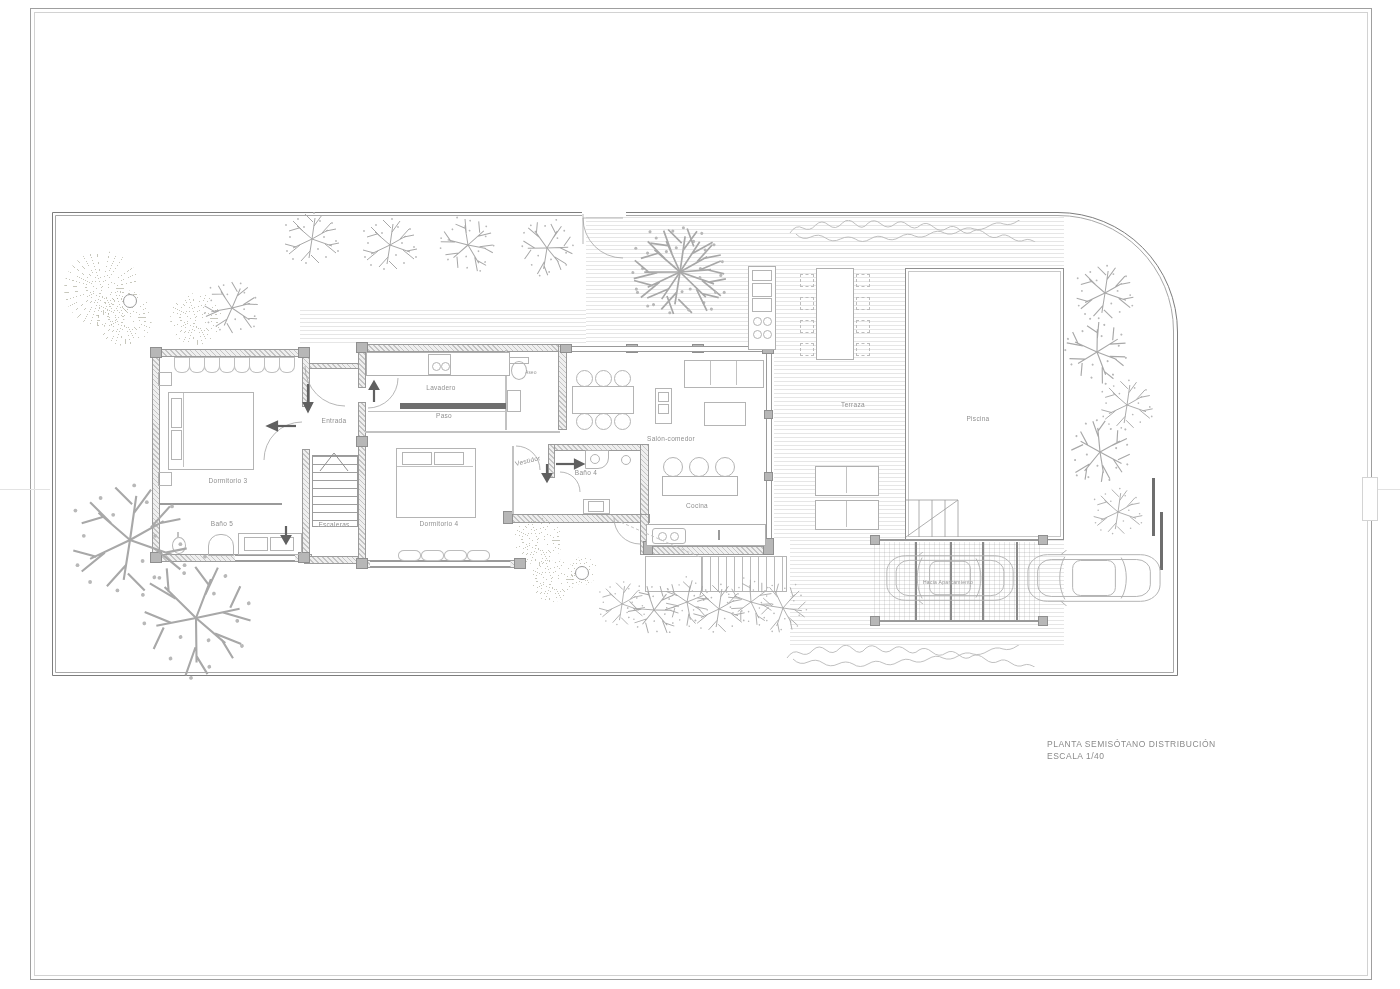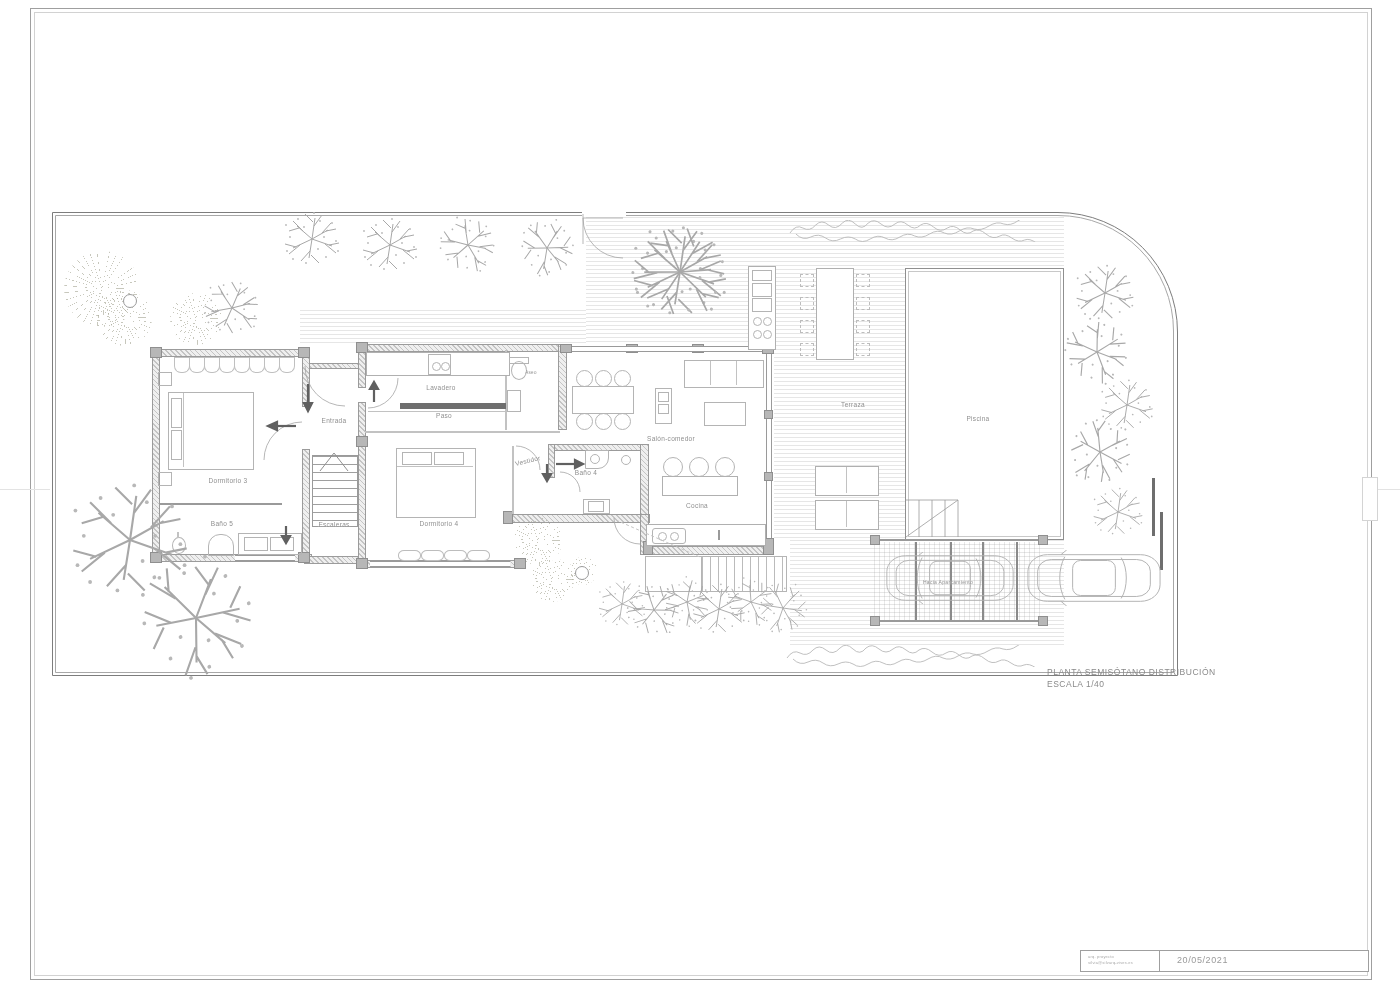--- a/index.html
+++ b/index.html
@@ -40,21 +40,21 @@
   
   .slats{position:absolute;background:repeating-linear-gradient(90deg,rgba(150,150,150,.22) 0 1px,transparent 1px 5px);}
   .treads-h{position:absolute;border:1px solid #9a9a9a;background:repeating-linear-gradient(180deg,#9f9f9f 0 1px,transparent 1px 8px);}
   .treads-v{position:absolute;border:1px solid #b5b5b5;background:repeating-linear-gradient(90deg,#bbb 0 1px,transparent 1px 8px);}
   .win{position:absolute;background:#fff;border-top:1px solid #9a9a9a;border-bottom:1px solid #9a9a9a;}
   .winv{position:absolute;background:#fff;border-left:1px solid #9a9a9a;border-right:1px solid #9a9a9a;}
   .closet-door{position:absolute;width:14px;height:15px;border:1px solid #c0c0c0;border-top:none;border-radius:0 0 7px 7px;background:transparent;}
   .ward{position:absolute;width:21px;height:9px;border:1px solid #bdbdbd;border-radius:6px/5px;}
   svg.overlay{position:absolute;left:0;top:0;pointer-events:none;}
   
-  .plan-title{position:absolute;left:1047px;top:666px;color:#8a8a8a;font-size:8.5px;letter-spacing:.5px;line-height:1.45;}
+  .plan-title{position:absolute;left:1047px;top:738px;color:#8a8a8a;font-size:8.5px;letter-spacing:.5px;line-height:1.45;}
   
   .tblock{position:absolute;left:1080px;top:950px;width:287px;height:20px;border:1px solid #9f9f9f;background:#fff;}
   .tblock .div{position:absolute;left:78px;top:0;width:1px;height:100%;background:#9f9f9f;}
   .tb-contact{position:absolute;left:7px;top:3px;font-size:4px;line-height:1.6;color:#a9a9a9;letter-spacing:.2px;}
   .tb-date{position:absolute;left:96px;top:4px;font-size:9px;color:#9a9a9a;letter-spacing:.6px;}
   .mark{position:absolute;background:#e3e3e3;}
   .edge-rect{position:absolute;left:1362px;top:477px;width:14px;height:42px;background:#fff;border:1px solid #d4d4d4;}
 </style>
 </head>
 <body>
@@ -434,22 +434,14 @@
     <span class="lbl" style="left:853px;top:402px;">Terraza</span>
     <span class="lbl" style="left:978px;top:416px;">Piscina</span>
     <span class="lbl small" style="left:948px;top:580px;">Hacia Aparcamiento</span>
   </div>
 
   <div class="plan-title">
     <div>PLANTA SEMISÓTANO DISTRIBUCIÓN</div>
     <div>ESCALA 1/40</div>
   </div>
 
-  <div class="tblock">
-    <div class="div"></div>
-    <div class="tb-contact">
-      <div>arq. proyecto</div>
-      <div>silvia@silvarq-vives.es</div>
-    </div>
-    <div class="tb-date">20/05/2021</div>
-  </div>
 
 </div>
 
 </body></html>

